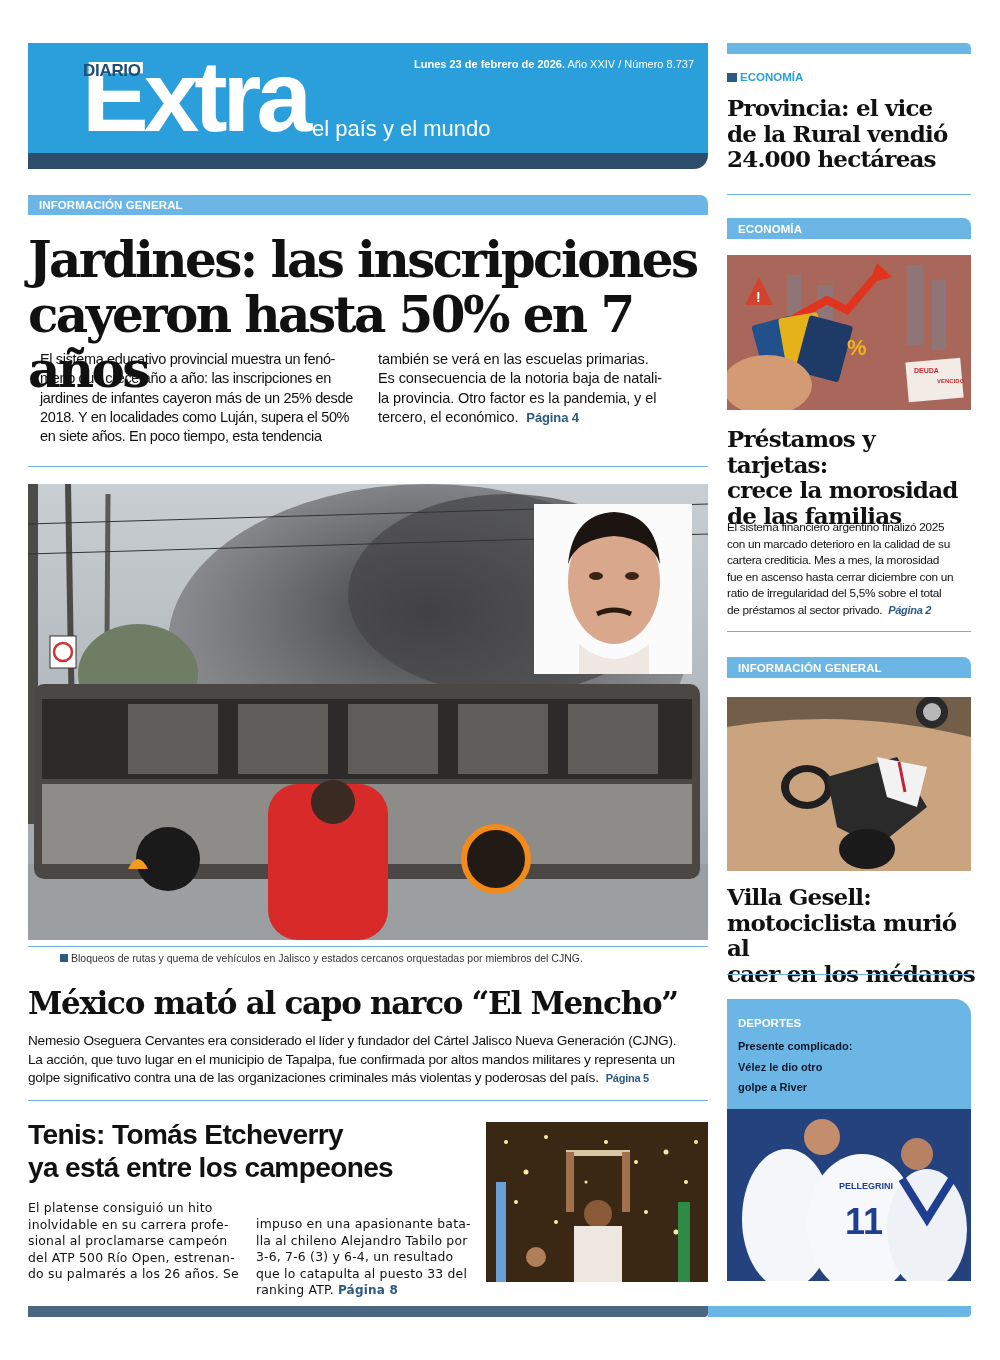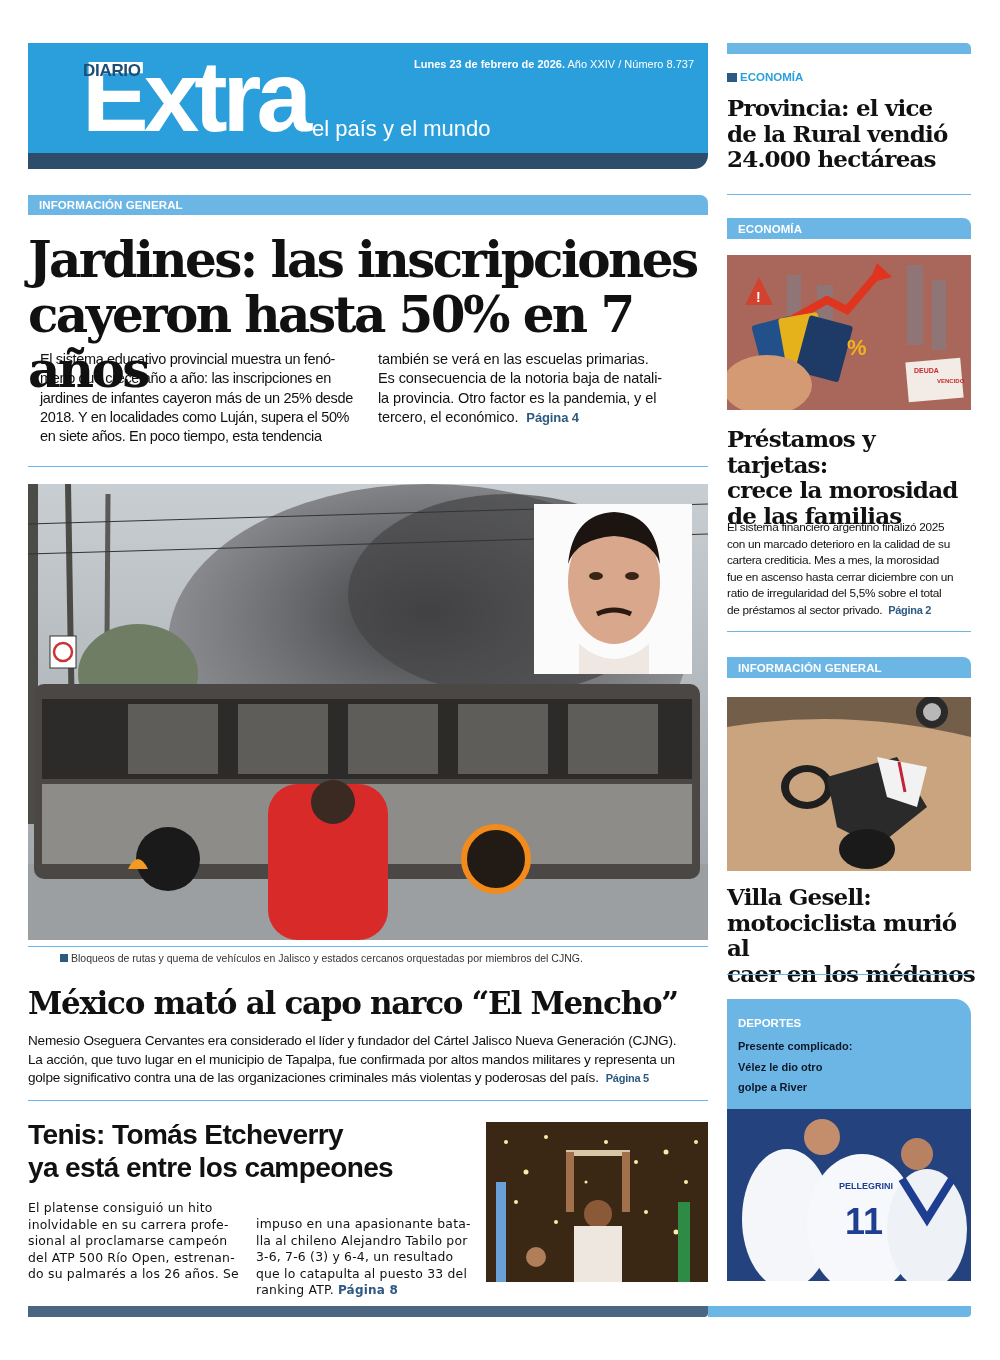--- a/index.html
+++ b/index.html
@@ -229,21 +229,21 @@
   <div>Préstamos y tarjetas:</div>
   <div>crece la morosidad</div>
   <div>de las familias</div>
 </div>
 <div class="abs r-body" style="left:727px;top:519px;width:250px;">
   <div>El sistema financiero argentino finalizó 2025</div>
   <div>con un marcado deterioro en la calidad de su</div>
   <div>cartera crediticia. Mes a mes, la morosidad</div>
   <div>fue en ascenso hasta cerrar diciembre con un</div>
   <div>ratio de irregularidad del 5,5% sobre el total</div>
-  <div><span>de préstamos al sector privado.</span>&nbsp; <span class="pagina" style="font-size:11px;">Página 2</span></div>
+  <div><span>de préstamos al sector privado.</span>&nbsp; <span class="pagina" style="font-size:11px;font-style:italic;">Página 2</span></div>
 </div>
 <div class="abs rule" style="left:727px;top:631px;width:244px;"></div>
 
 <div class="abs section-bar" style="left:727px;top:657px;width:244px;height:21px;">INFORMACIÓN GENERAL</div>
 <div class="abs" style="left:727px;top:697px;width:244px;height:174px;overflow:hidden;background:#c7a27c;">
   <svg width="244" height="174" viewBox="0 0 244 174">
     <rect width="244" height="174" fill="#c9a47e"></rect>
     <path d="M0 30 Q120 10 244 40 V0 H0z" fill="#3b3128" opacity="0.6"></path>
     <circle cx="205" cy="15" r="16" fill="#2a2a2a"></circle>
       <circle cx="205" cy="15" r="9" fill="#b8b8b8"></circle>

